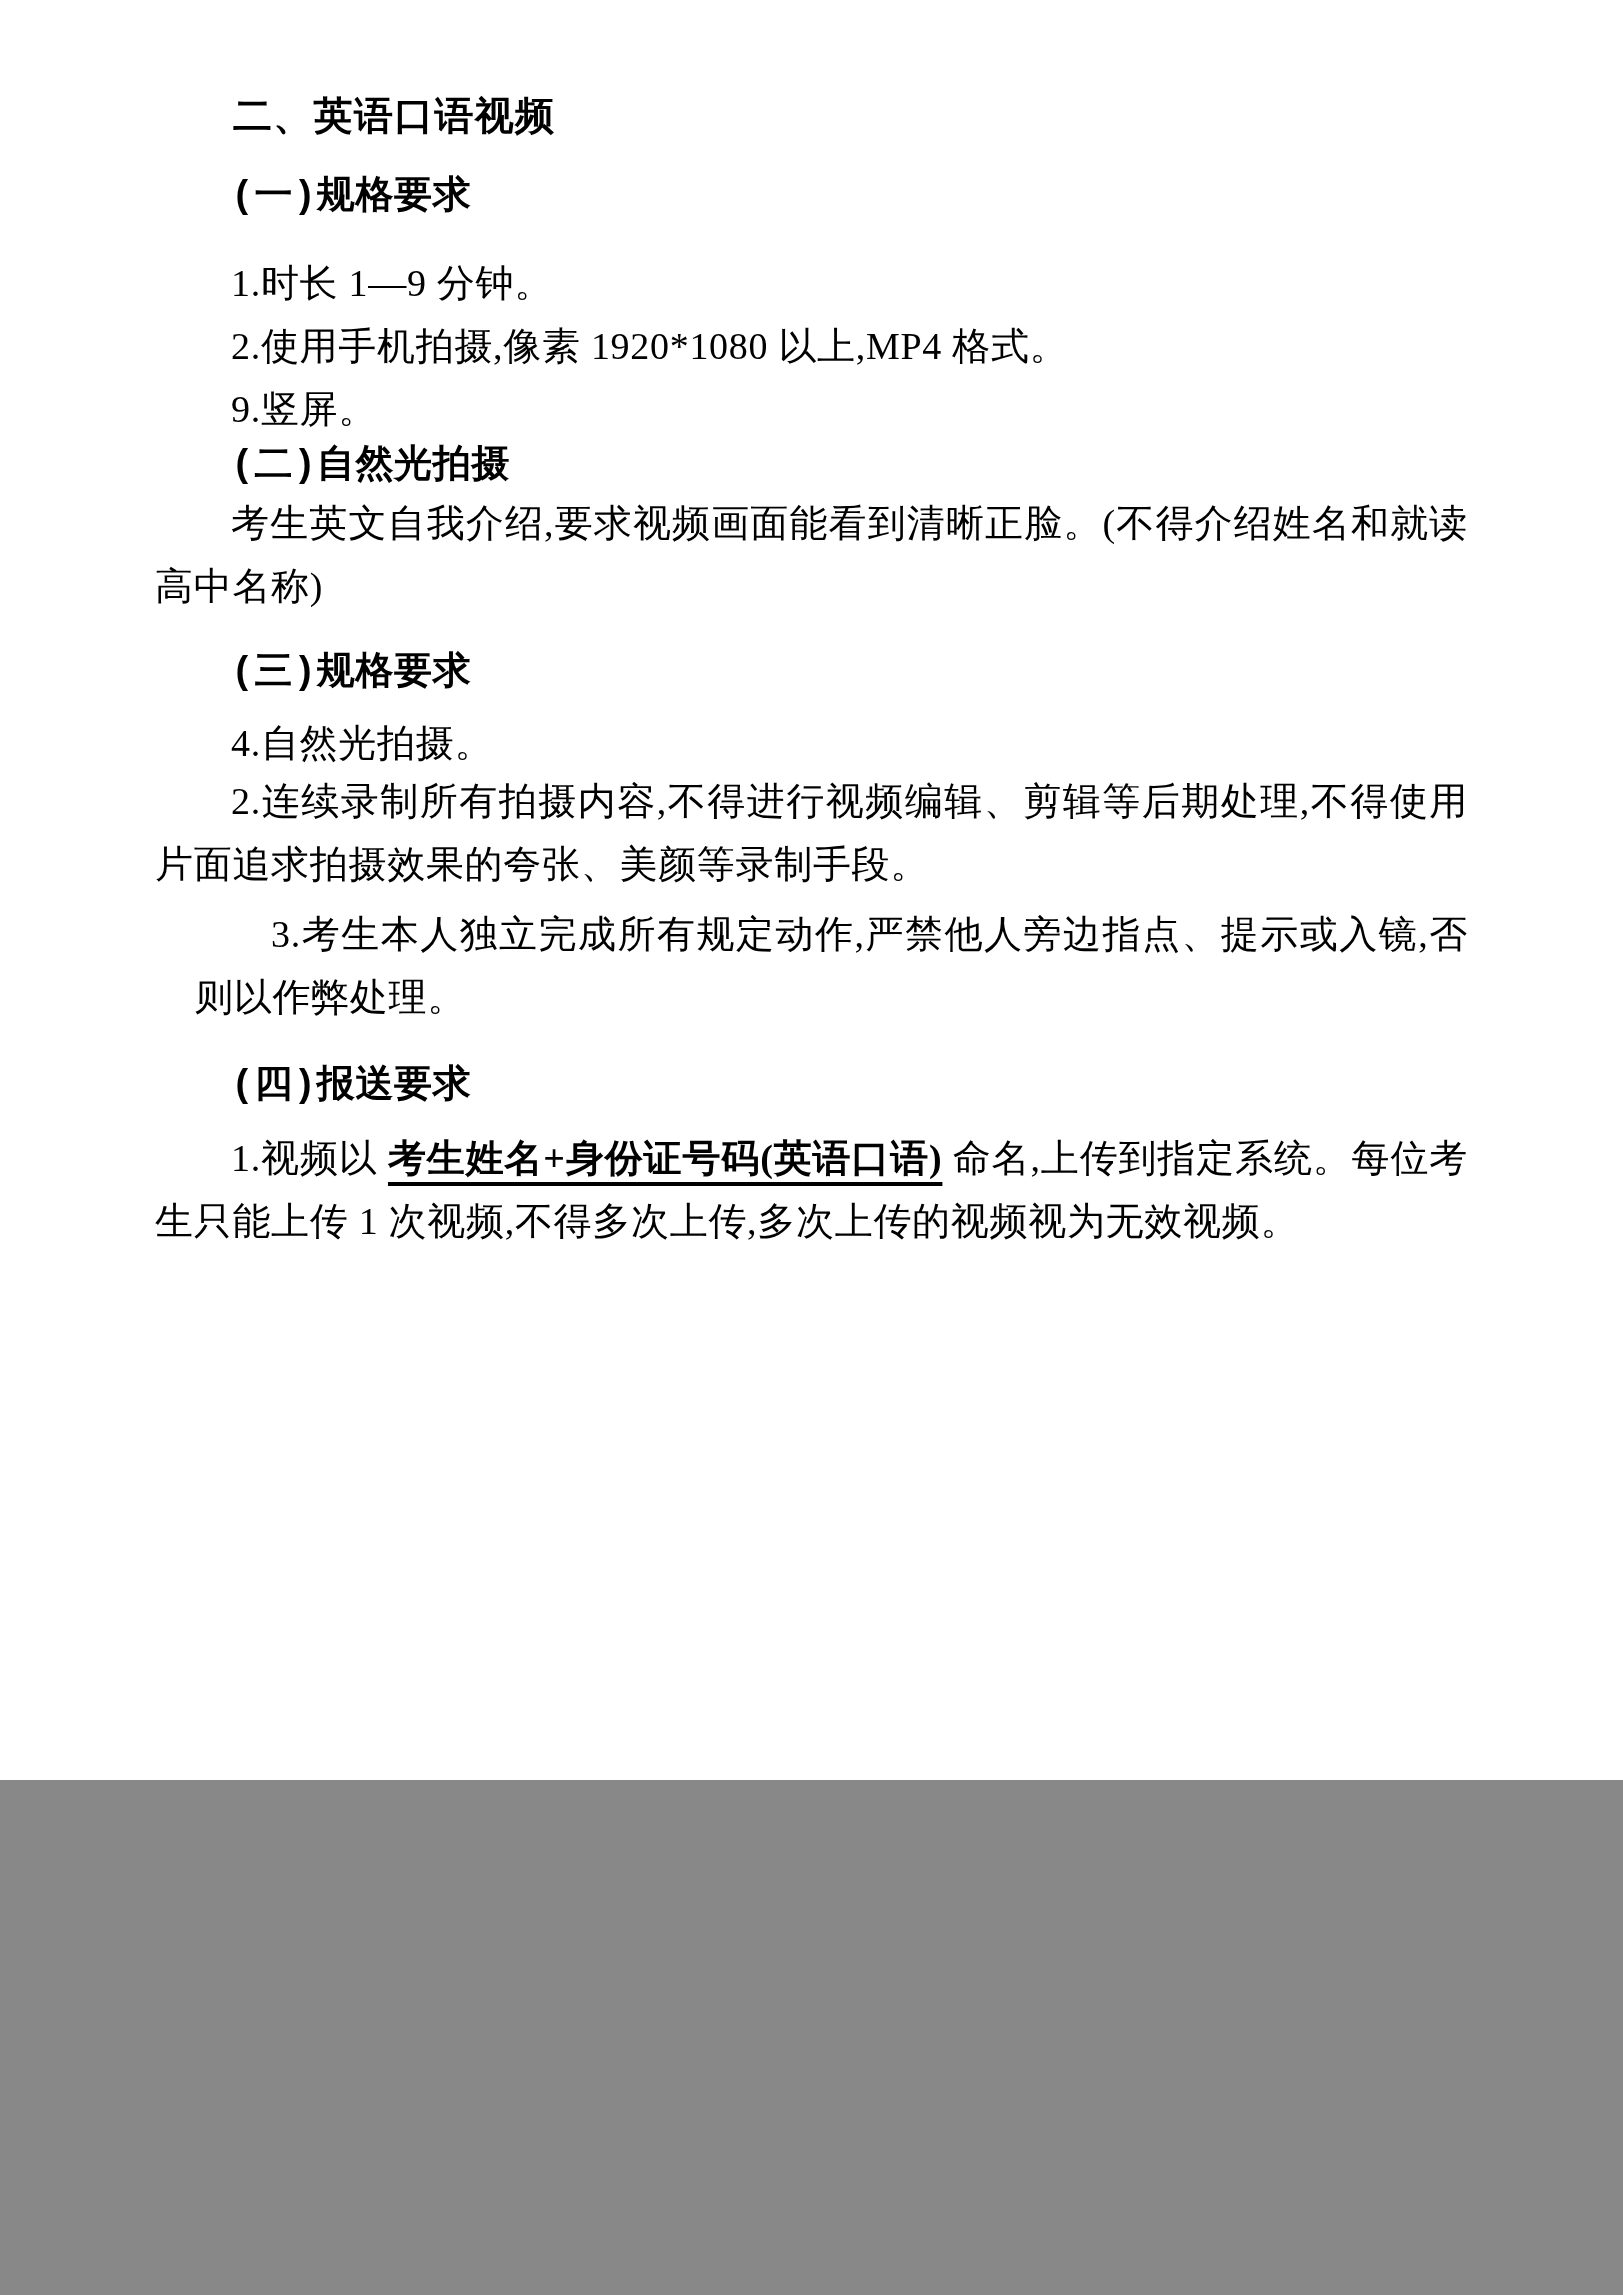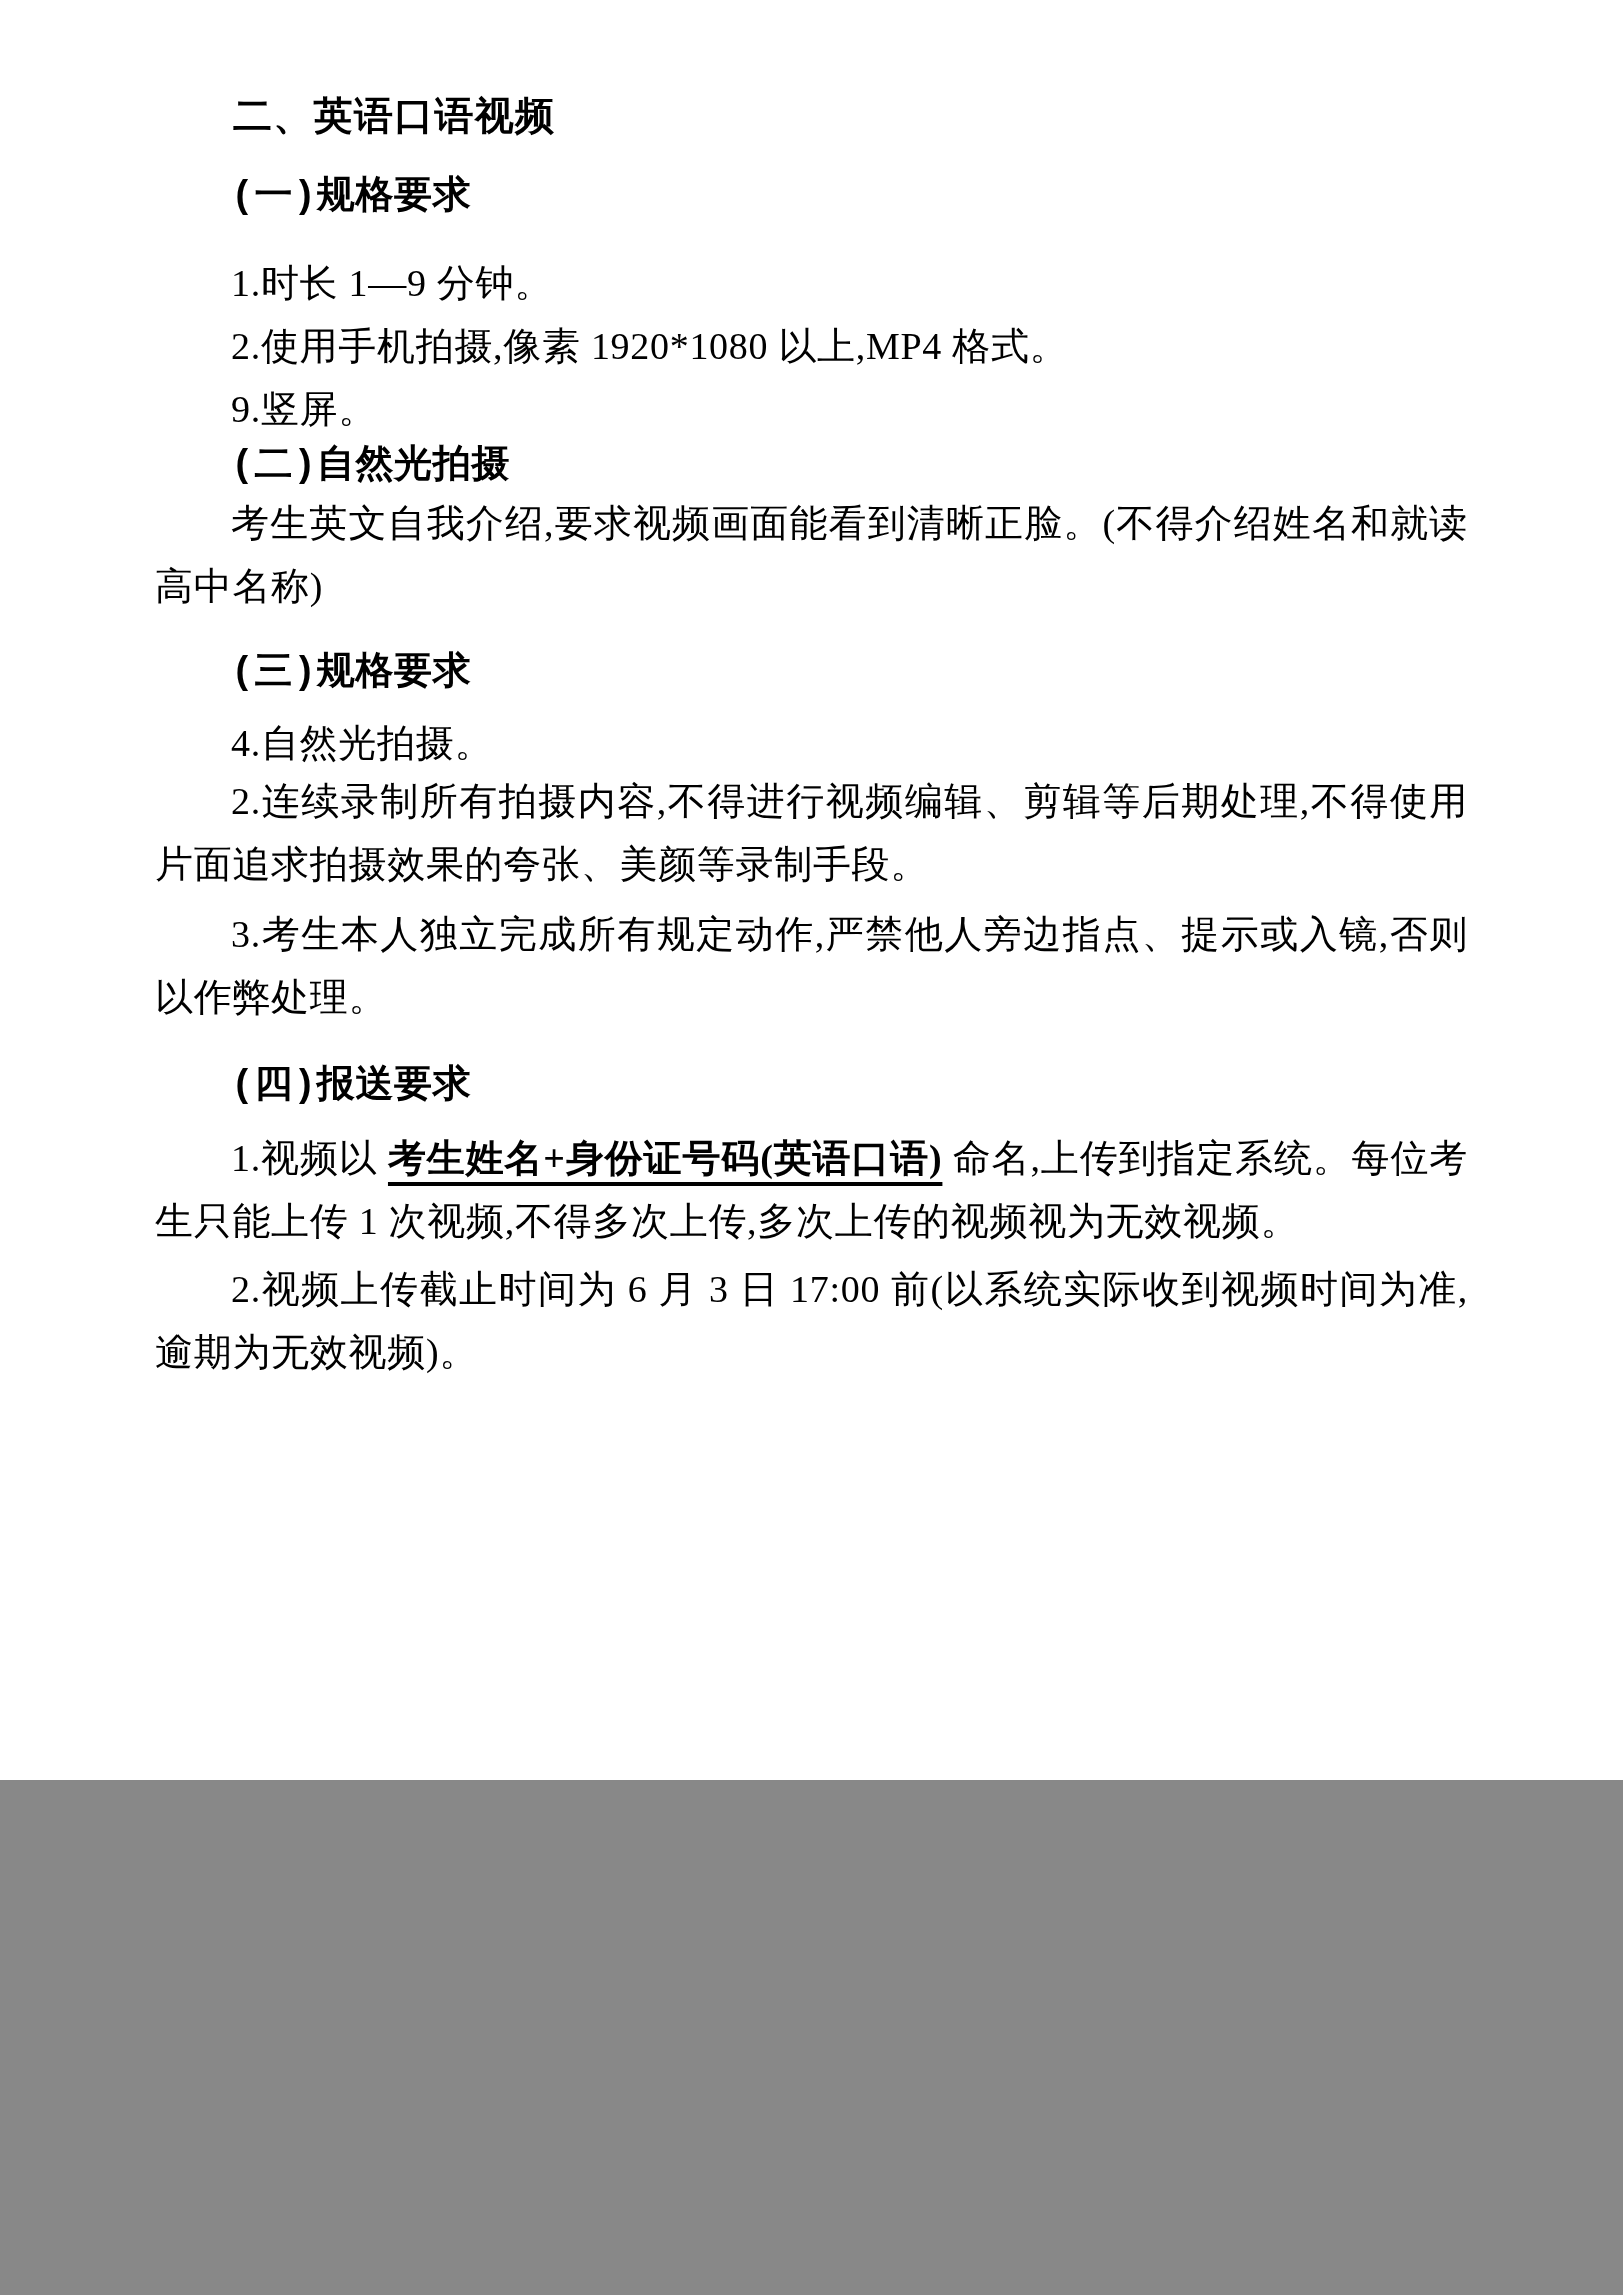--- a/index.html
+++ b/index.html
@@ -45,21 +45,21 @@
     text-indent: 2em;
     text-align: justify;
     letter-spacing: 0.7px;
   }
   .mt-a { margin-top: 18.3px; }   
   .mt-b { margin-top: 23.6px; }   
   .mt-c { margin-top: -6.5px; }  
   .mt-d { margin-top: -5.9px; }   
   .mt-e { margin-top: 7.9px; }   
   .mt-f { margin-top: -4.6px; }   
-  .mt-g { margin-top: 6.5px; }   
+  .mt-g { margin-top: 6.5px; margin-left: 40px; }   
   .mt-h { margin-top: 25.5px; }   
   .mt-i { margin-top: 9.2px; }   
   .mt-j { margin-top: 5.2px; }    
   .em-strong {
     font-weight: bold;
     text-decoration: underline;
     text-decoration-thickness: 3.9px;
     text-underline-offset: 10.5px;
   }
   .page-number {
@@ -95,18 +95,17 @@
   <p class="para mt-e">4.自然光拍摄。</p>
 
   <p class="para mt-f">2.连续录制所有拍摄内容,不得进行视频编辑、剪辑等后期处理,不得使用片面追求拍摄效果的夸张、美颜等录制手段。</p>
 
   <p class="para mt-g">3.考生本人独立完成所有规定动作,严禁他人旁边指点、提示或入镜,否则以作弊处理。</p>
 
   <h2 class="sec-heading mt-h">(四)报送要求</h2>
 
   <p class="para mt-i"><span>1.视频以 </span><span class="em-strong">考生姓名+身份证号码(英语口语)</span><span> 命名,上传到指定系统。每位考生只能上传 1 次视频,不得多次上传,多次上传的视频视为无效视频。</span></p>
 
-  <p class="para mt-j">2.视频上传截止时间为 6 月 3 日 17:00 前(以系统实际收到视频时间为准,逾期为无效视频)。</p>
 
   <div class="page-number">2</div>
 
 </div>
 
 
 </body></html>

